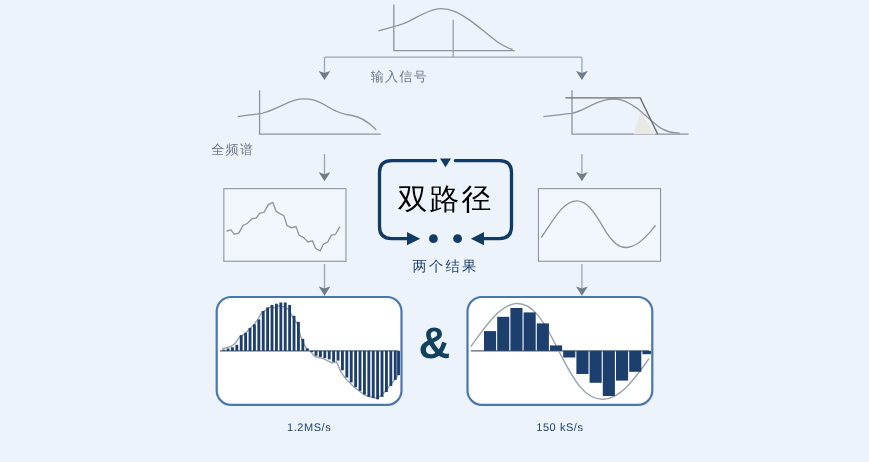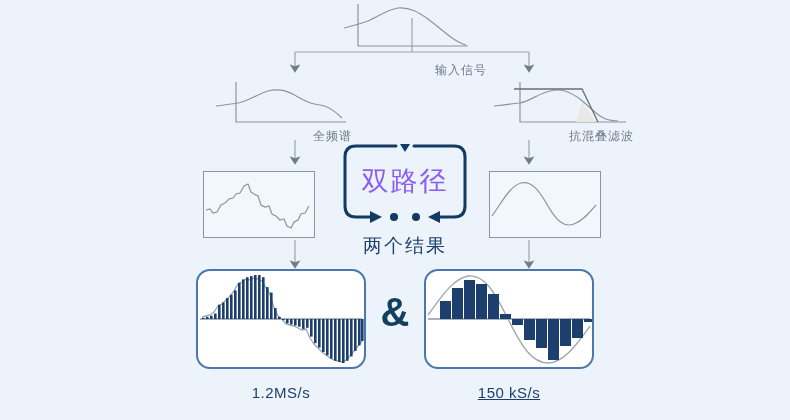--- a/index.html
+++ b/index.html
@@ -7,30 +7,30 @@
     width:790px;height:420px;
     background:#edf3fb;
     font-family:"Liberation Sans","DejaVu Sans",sans-serif;
     overflow:hidden;
   }
   #stage{position:relative;width:790px;height:420px;}
   .abs{position:absolute;}
 
   
   .cap{
-    color:#6d7a88;font-size:12px;text-align:right;
+    color:#6d7a88;font-size:12px;text-align:left;
     letter-spacing:1px;white-space:nowrap;
   }
   .bluelabel{
     color:#1c3f6e;font-size:15px;text-align:center;
     letter-spacing:1px;white-space:nowrap;
   }
-  .bluelabel.sm{font-size:19px;letter-spacing:2px;}
+  .bluelabel.sm{font-size:13px;letter-spacing:2px;}
   .ratelabel{
-    color:#1c3f6e;font-size:15px;text-align:center;
+    color:#1c3f6e;font-size:10px;text-align:center;
     letter-spacing:.5px;white-space:nowrap;
   }
   .amp{
     color:#13405e;font-size:40px;font-weight:bold;
     line-height:1;text-align:center;
   }
 
   
   .axisbox{position:absolute;}
   .axisbox svg{display:block;}
@@ -47,21 +47,21 @@
     position:absolute;background:#ffffff;
     border:2px solid #4a77ae;border-radius:14px;
     box-sizing:border-box;overflow:hidden;
   }
   .panel svg{display:block;}
 
   
   #badge{position:absolute;left:340px;top:143px;width:130px;height:90px;}
   #badge .btxt{
     position:absolute;left:0;top:20px;width:130px;
-    text-align:center;color:#8b5cf6;
+    text-align:center;color:#000000;
     font-size:27px;letter-spacing:2px;white-space:nowrap;
   }
   #badge svg{position:absolute;left:0;top:0;}
 
   .connsvg{position:absolute;left:0;top:0;pointer-events:none;}
 </style>
 </head>
 <body>
 
 <div id="stage">
@@ -100,37 +100,36 @@
 
   <div class="axisbox" style="left:204px;top:78px;">
     <svg width="150" height="56" viewBox="0 0 150 56">
       <g stroke="#8d949c" stroke-width="1.2" fill="none">
         <path d="M32,4 L32,44 L142,44"></path>
         <path d="M12,28 C20,27 26,26 34,25 C44,23 52,17 64,13 C76,10 84,13 94,19
                  C102,24 108,26 116,27 C124,28 130,32 138,40"></path>
       </g>
     </svg>
   </div>
-  <div class="cap abs" style="left:202px;top:128px;width:150px;">全频谱</div>
+  <div class="cap abs" style="left:192px;top:128px;width:150px;">全频谱</div>
 
   <div class="axisbox" style="left:476px;top:78px;">
     <svg width="156" height="56" viewBox="0 0 156 56">
       <g fill="none">
         <path d="M44,4 L44,44 L150,44" stroke="#8d949c" stroke-width="1.2"></path>
 
         <path d="M106,24 L120,44 L100,44 Z" fill="#e8e8e4" stroke="none"></path>
 
         <path d="M18,28 C26,27 34,26 44,25 C54,23 62,16 74,13 C86,10 94,14 104,21
                  C110,26 116,32 124,38 C130,42 136,43 142,43" stroke="#8d949c" stroke-width="1.2"></path>
 
         <path d="M38,11 L106,11 L122,44" stroke="#6e6e6e" stroke-width="1.3"></path>
       </g>
     </svg>
   </div>
-  <div class="cap abs" style="left:464px;top:128px;width:170px;">抗混叠滤波</div>
 
   <div class="framebox" style="left:203px;top:171px;width:110px;height:65px;">
     <svg width="108" height="63" viewBox="0 0 108 63">
       <path d="M2,38 L6,37 L9,41 L13,40 L17,33 L21,31 L25,27 L29,26 L32,22
                L36,21 L40,14 L44,12 L47,20 L50,22 L54,24 L57,33 L61,35
                L65,34 L68,42 L72,44 L76,48 L80,47 L83,54 L87,56 L90,50
                L94,48 L97,42 L101,41 L105,34" fill="none" stroke="#8d949c" stroke-width="1.2"></path>
     </svg>
   </div>
 
@@ -247,15 +246,15 @@
         <rect x="86" y="48" width="11" height="6"></rect>
         <rect x="98" y="48" width="11" height="21"></rect>
         <rect x="110" y="48" width="11" height="29"></rect>
         <rect x="122" y="48" width="11" height="41"></rect>
         <rect x="134" y="48" width="11" height="27"></rect>
         <rect x="146" y="48" width="11" height="19"></rect>
         <rect x="158" y="48" width="8" height="3"></rect>
       </g>
     </svg>
   </div>
-  <div class="ratelabel abs" style="left:424px;top:384px;width:170px;text-decoration:underline;">150 kS/s</div>
+  <div class="ratelabel abs" style="left:424px;top:384px;width:170px;">150 kS/s</div>
 
 </div>
 
 </body></html>

